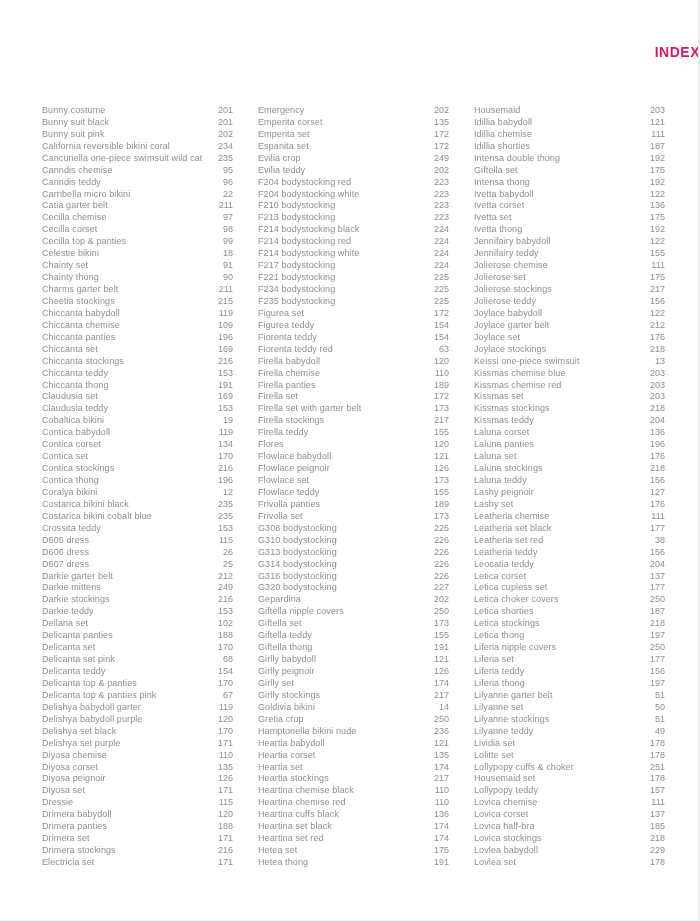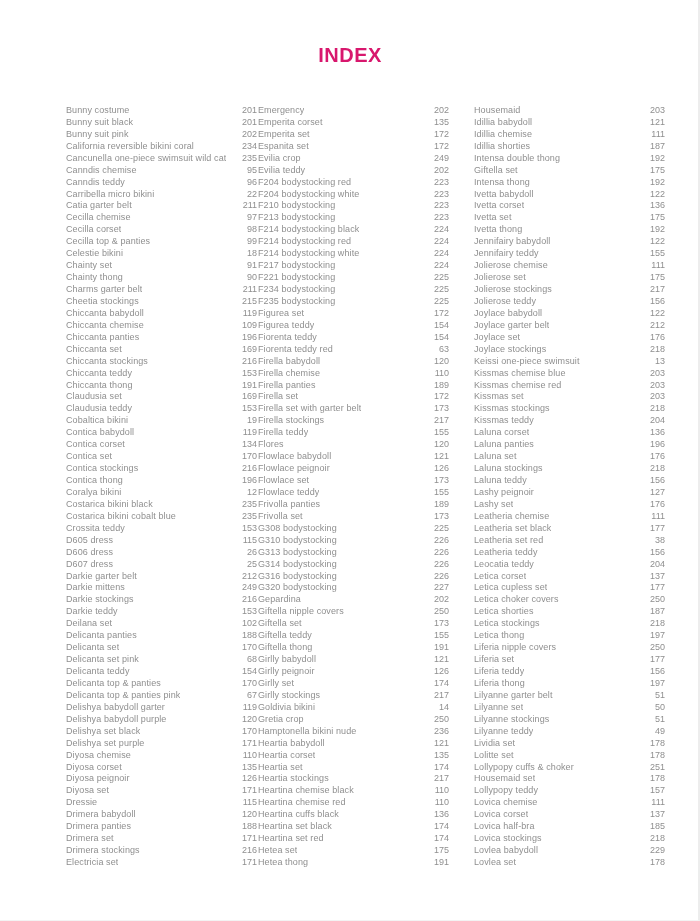--- a/index.html
+++ b/index.html
@@ -17,31 +17,31 @@
     box-sizing: border-box;
     border-right: 2px solid #ededed;
     border-bottom: 1px solid #f3f3f3;
   }
   .title {
     position: absolute;
     top: 44px;
     left: 0;
     width: 700px;
     margin: 0;
-    text-align: center;
-    font-size: 20px;
+    text-align: right;
+    font-size: 14px;
     font-weight: bold;
     letter-spacing: 0.5px;
   }
   .col {
     position: absolute;
     top: 104px;
     width: 191px;
   }
-  .col-0 { left: 42px; margin-left: 24px; }
+  .col-0 { left: 42px; }
   .col-1 { left: 258px; }
   .col-2 { left: 474px; }
   .row {
     display: flex;
     justify-content: space-between;
     align-items: center;
     height: 11.95px;
     font-size: 9px;
     color: #8f8f8f;
     white-space: nowrap;

